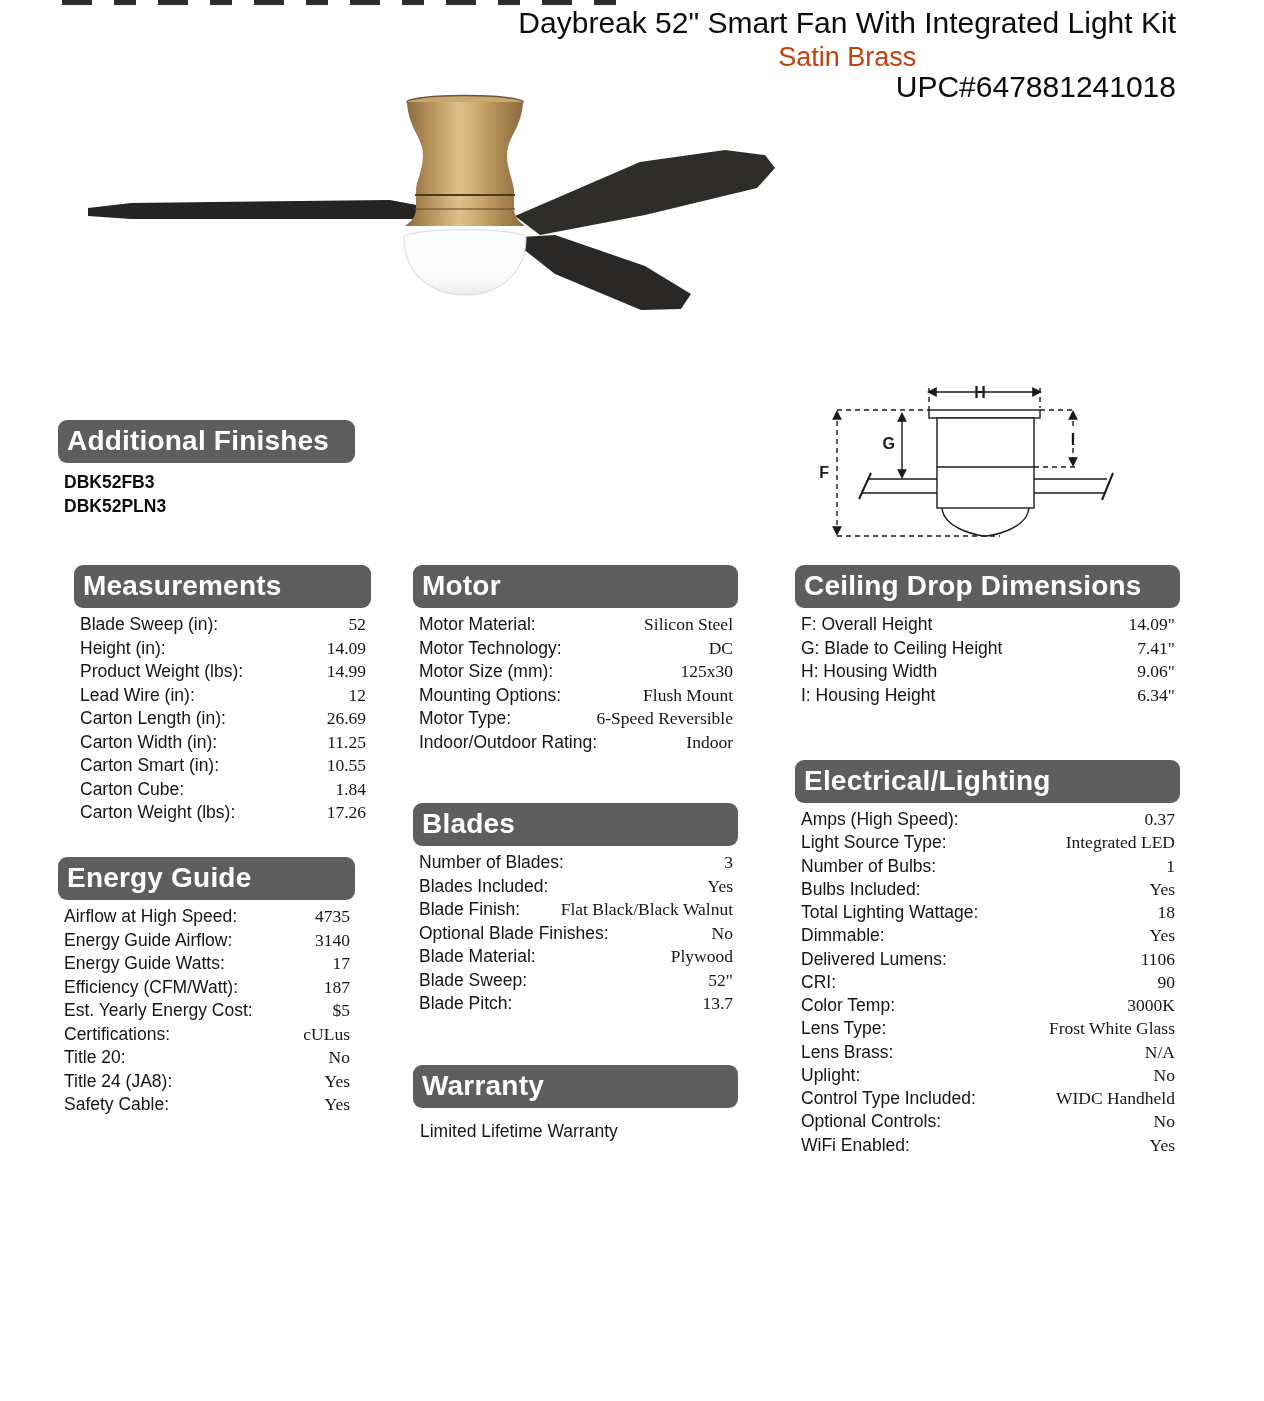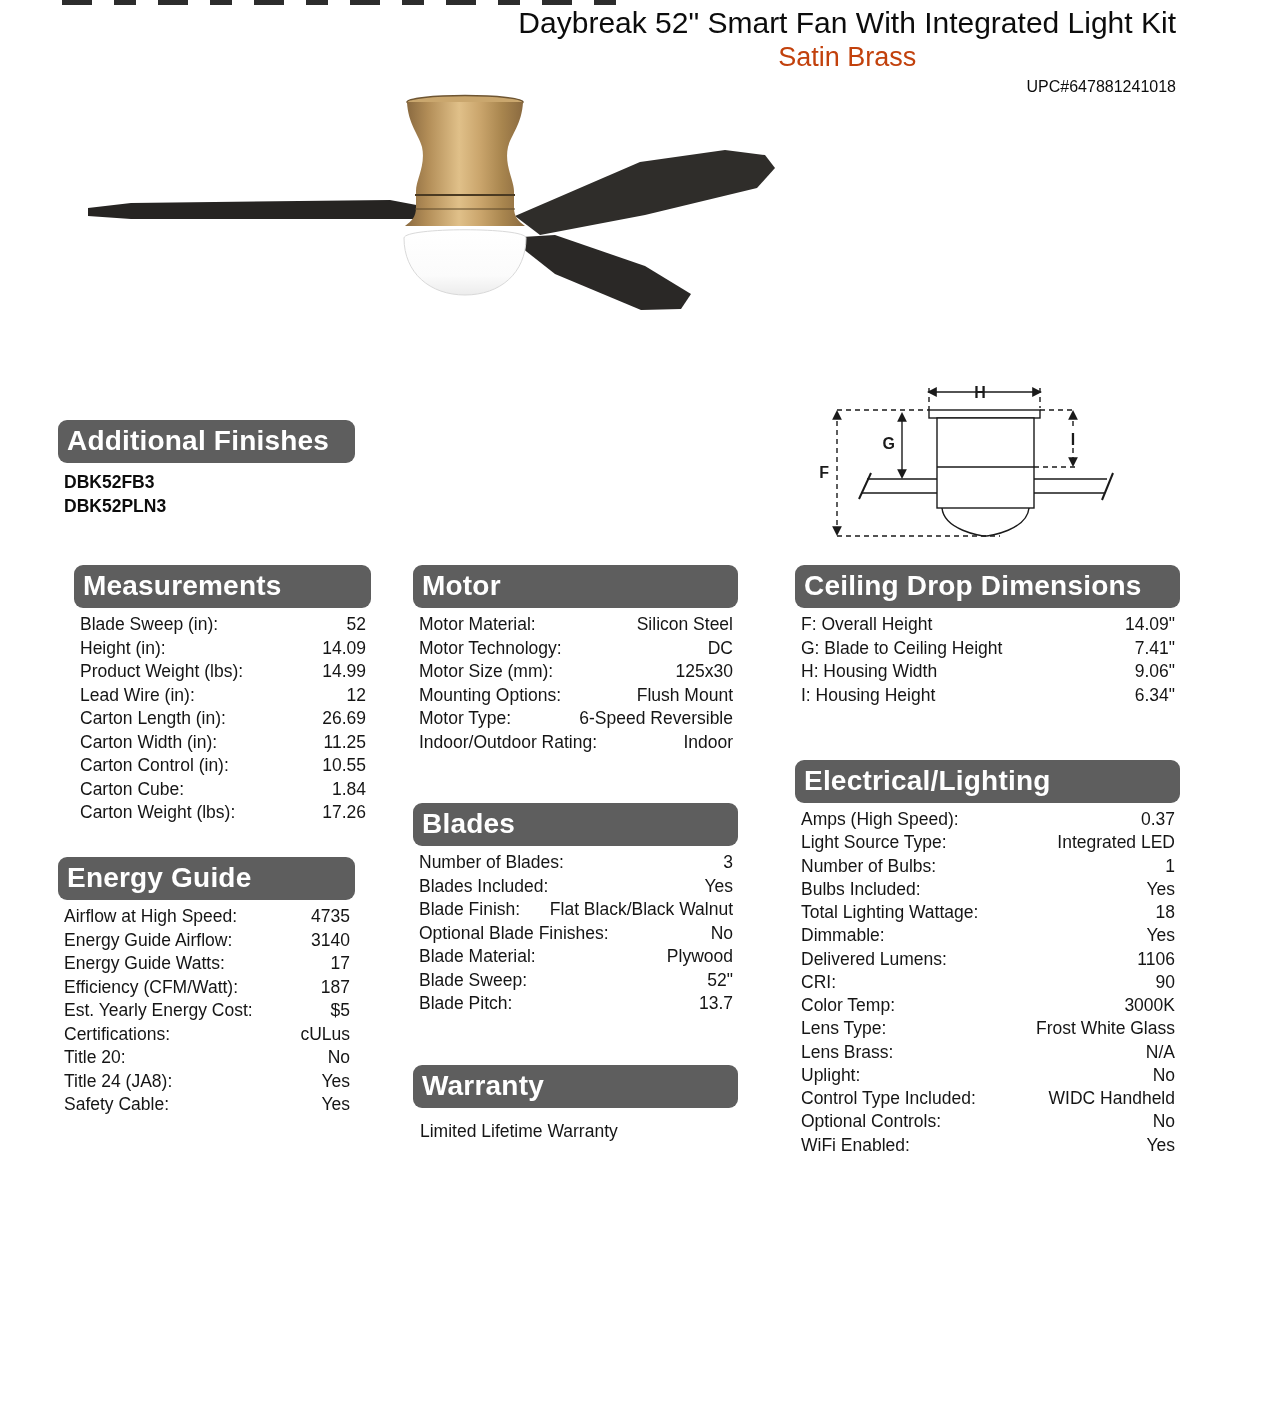--- a/index.html
+++ b/index.html
@@ -8,34 +8,34 @@
     font-family:"Liberation Sans","DejaVu Sans",sans-serif;color:#111;overflow:hidden;
   }
   .frag{
     position:absolute;left:62px;top:0;width:560px;height:5px;
     background:repeating-linear-gradient(90deg,#151515 0 30px,transparent 30px 52px,#151515 52px 74px,transparent 74px 96px);
     opacity:.9;
   }
   .titleblock{position:absolute;top:4px;right:88px;text-align:right;}
   .titleblock .t1{font-size:30px;line-height:38px;color:#0c0c0c;}
   .titleblock .t2{font-size:27px;line-height:30px;color:#c2410c;text-align:center;}
-  .titleblock .t3{font-size:16px;line-height:30px;color:#0c0c0c;}
+  .titleblock .t3{font-size:30px;line-height:30px;color:#0c0c0c;}
   .section{position:absolute;}
   .sec-header{
     height:43px;background:var(--hdr,#5e5e5e);color:var(--hdrtext,#fff);
     font-weight:bold;font-size:28px;line-height:42px;padding-left:9px;
     box-sizing:border-box;letter-spacing:0.2px;white-space:nowrap;overflow:hidden;border-radius:9px;
   }
   .rows{margin-top:5px;}
   .row{
     display:flex;justify-content:space-between;align-items:baseline;
     font-size:17.5px;line-height:23.5px;padding:0 5px 0 6px;color:#151515;
   }
   .row .lbl{white-space:nowrap;}
-  .row .val{white-space:nowrap;text-align:left;}
+  .row .val{white-space:nowrap;text-align:left;font-family:Liberation Serif, serif;}
   .rows.tight .row{line-height:23.25px;}
   .finishlist{margin-top:7px;padding-left:6px;}
   .finishlist .fitem{font-weight:bold;font-size:17.5px;line-height:24px;color:#0c0c0c;}
   .warrtext{margin-top:13px;padding-left:7px;font-size:17.5px;color:#151515;}
   svg{display:block;}
 </style>
 </head>
 <body>
 
 <div id="page" style="--hdr: #5e5e5e; --hdrtext: #ffffff;">
@@ -152,21 +152,21 @@
         </div>
         <div class="row">
           <span class="lbl">Carton Length (in):</span>
           <span class="val">26.69</span>
         </div>
         <div class="row">
           <span class="lbl">Carton Width (in):</span>
           <span class="val">11.25</span>
         </div>
         <div class="row">
-          <span class="lbl">Carton Control (in):</span>
+          <span class="lbl">Carton Smart (in):</span>
           <span class="val">10.55</span>
         </div>
         <div class="row">
           <span class="lbl">Carton Cube:</span>
           <span class="val">1.84</span>
         </div>
         <div class="row">
           <span class="lbl">Carton Weight (lbs):</span>
           <span class="val">17.26</span>
         </div>

